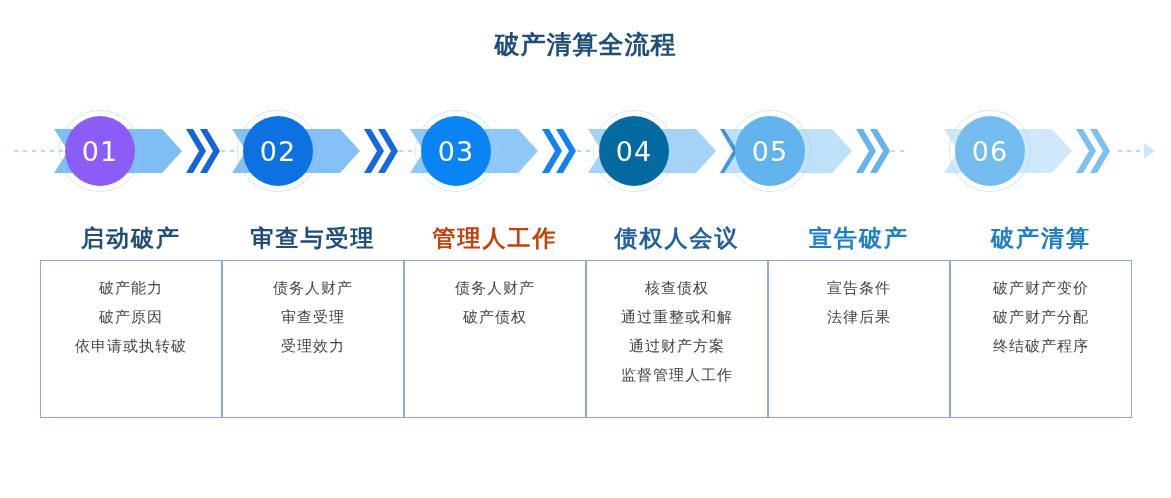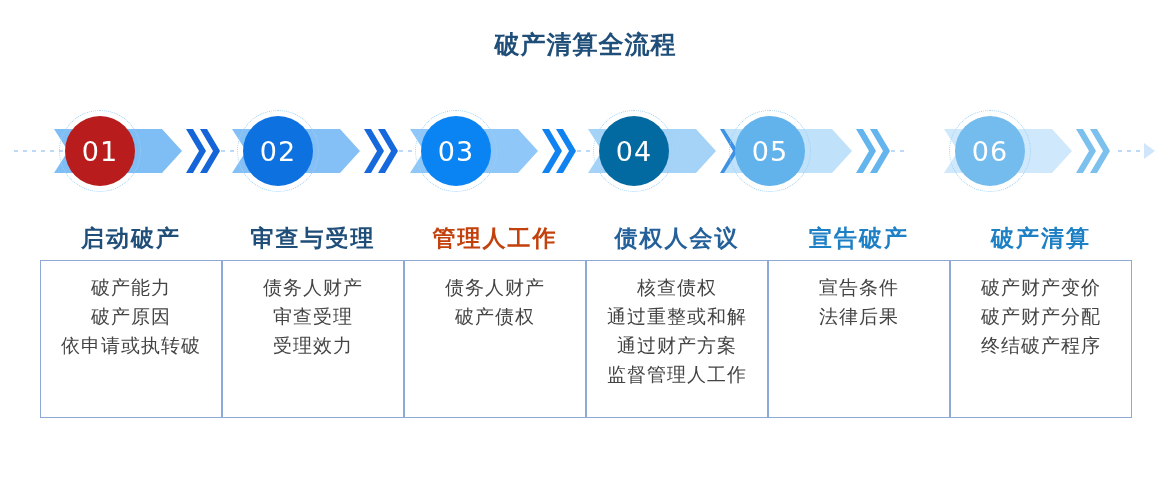--- a/index.html
+++ b/index.html
@@ -124,21 +124,21 @@
   .box{
     margin-top:2px;
     height:158px;
     border:1px solid #8fa9d6;
     box-sizing:border-box;
     padding-top:12px;
   }
   .item{
     height:29px;line-height:29px;
     text-align:center;
-    font-size:19px;
+    font-size:15px;
     color:#444444;
     letter-spacing:1px;
     white-space:nowrap;
   }
 </style>
 </head>
 <body>
 
 <div class="title">破产清算全流程</div>
 
@@ -147,21 +147,21 @@
   <div class="tail-dots"></div>
   <div class="tail-arrow"></div>
 <div class="step" style="left: 44px;">
       <div class="ribbon" style="background: rgb(127, 189, 245);"></div>
       <div class="chev">
         <i class="a" style="background: rgb(21, 101, 216);"></i>
         <i class="b" style="background: rgb(21, 101, 216);"></i>
       </div>
       <div class="mid-dots"></div>
       <div class="circle-wrap">
-        <div class="circle" style="background: #b91c1c;">01</div>
+        <div class="circle" style="background: #8b5cf6;">01</div>
       </div>
     </div>
     <div class="step" style="left: 222px;">
       <div class="ribbon" style="background: rgb(132, 192, 246);"></div>
       <div class="chev">
         <i class="a" style="background: rgb(22, 105, 221);"></i>
         <i class="b" style="background: rgb(22, 105, 221);"></i>
       </div>
       <div class="mid-dots"></div>
       <div class="circle-wrap">

